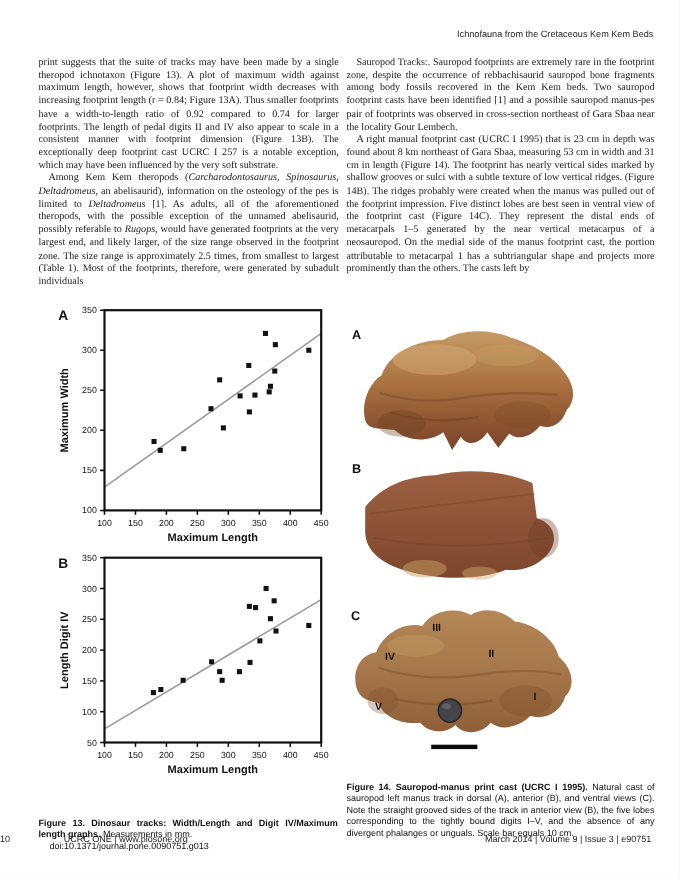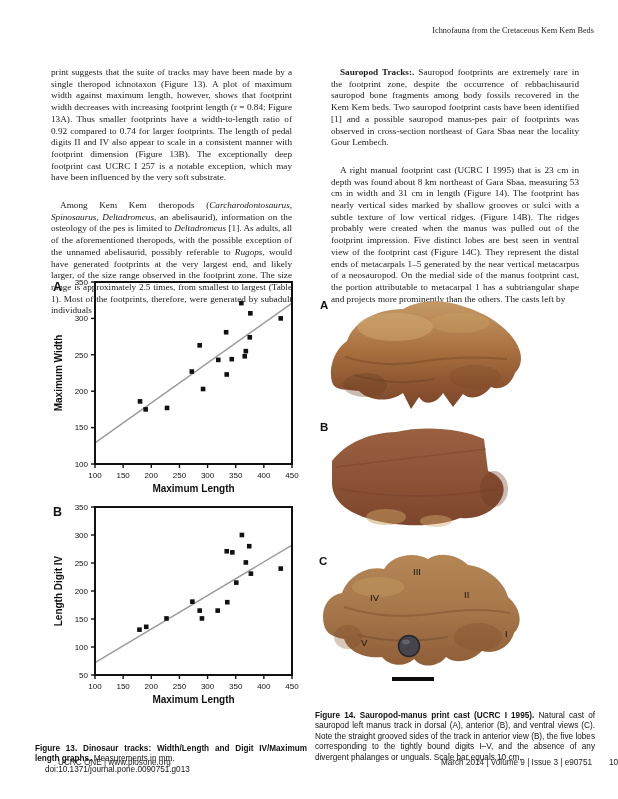--- a/index.html
+++ b/index.html
@@ -1,41 +1,41 @@
 <!DOCTYPE html>
 <html><head>
 <meta charset="utf-8">
 <style>
   html,body{margin:0;padding:0;background:#e8e8e8;}
   .page{position:relative;width:618px;height:799px;background:#ffffff;overflow:hidden;
         font-family:"Liberation Serif", serif;color:#1a1a1a;}
-  .running-title{position:absolute;top:26px;right:24px;font-family:Liberation Serif, serif;
+  .running-title{position:absolute;top:26px;right:24px;font-family:Liberation Sans, sans-serif;
         font-size:8.3px;color:#222;margin-left:44px;}
   .col{position:absolute;top:51px;width:273px;font-size:9.2px;line-height:11.7px;text-align:justify;}
   .col-left{left:35px;}
   .col-right{left:315px;width:280px;}
-  .col p{margin:16px;padding:0;}
+  .col p{margin:0;padding:0;}
   .col p.indent{text-indent:9px;}
   .bold{font-weight:bold;}
   .ital{font-style:italic;}
-  .runhead{font-family:"Liberation Serif",serif;font-weight:bold;}
+  .runhead{font-family:"Liberation Serif",serif;font-weight:normal;}
   .chart{position:absolute;}
   .caption{position:absolute;font-family:"Liberation Sans",sans-serif;font-size:8.2px;
         line-height:10.4px;text-align:justify;color:#111;}
   .caption .doi{display:block;text-align:left;margin-left:10px;}
   .panel-letter{position:absolute;font-family:"Liberation Sans",sans-serif;font-weight:bold;
         font-size:11.5px;color:#111;}
-  .lobe-label{position:absolute;font-family:"Liberation Sans",sans-serif;font-weight:normal;
-        font-size:9.5px;color:#14100c;margin-left:20px;}
+  .lobe-label{position:absolute;font-family:"Liberation Sans",sans-serif;font-weight:bold;
+        font-size:9.5px;color:#14100c;}
   .rock{position:absolute;}
   .scalebar{position:absolute;left:392px;top:677px;width:42px;height:3.5px;background:#0b0b0b;}
   .footer{position:absolute;top:758px;left:0;width:618px;font-family:"Liberation Sans",sans-serif;
         font-size:8.2px;color:#222;}
   .footer .f-left{position:absolute;left:58px;top:0;}
-  .footer .f-center{position:absolute;left:0;right:0;top:0;text-align:right;}
+  .footer .f-center{position:absolute;left:0;right:0;top:0;text-align:left;}
   .footer .f-right{position:absolute;right:26px;top:0;text-align:right;}
 </style>
 </head>
 <body>
 
 <div class="page">
 
   <div class="running-title">Ichnofauna from the Cretaceous Kem Kem Beds</div>
 
   <div class="col col-left">

